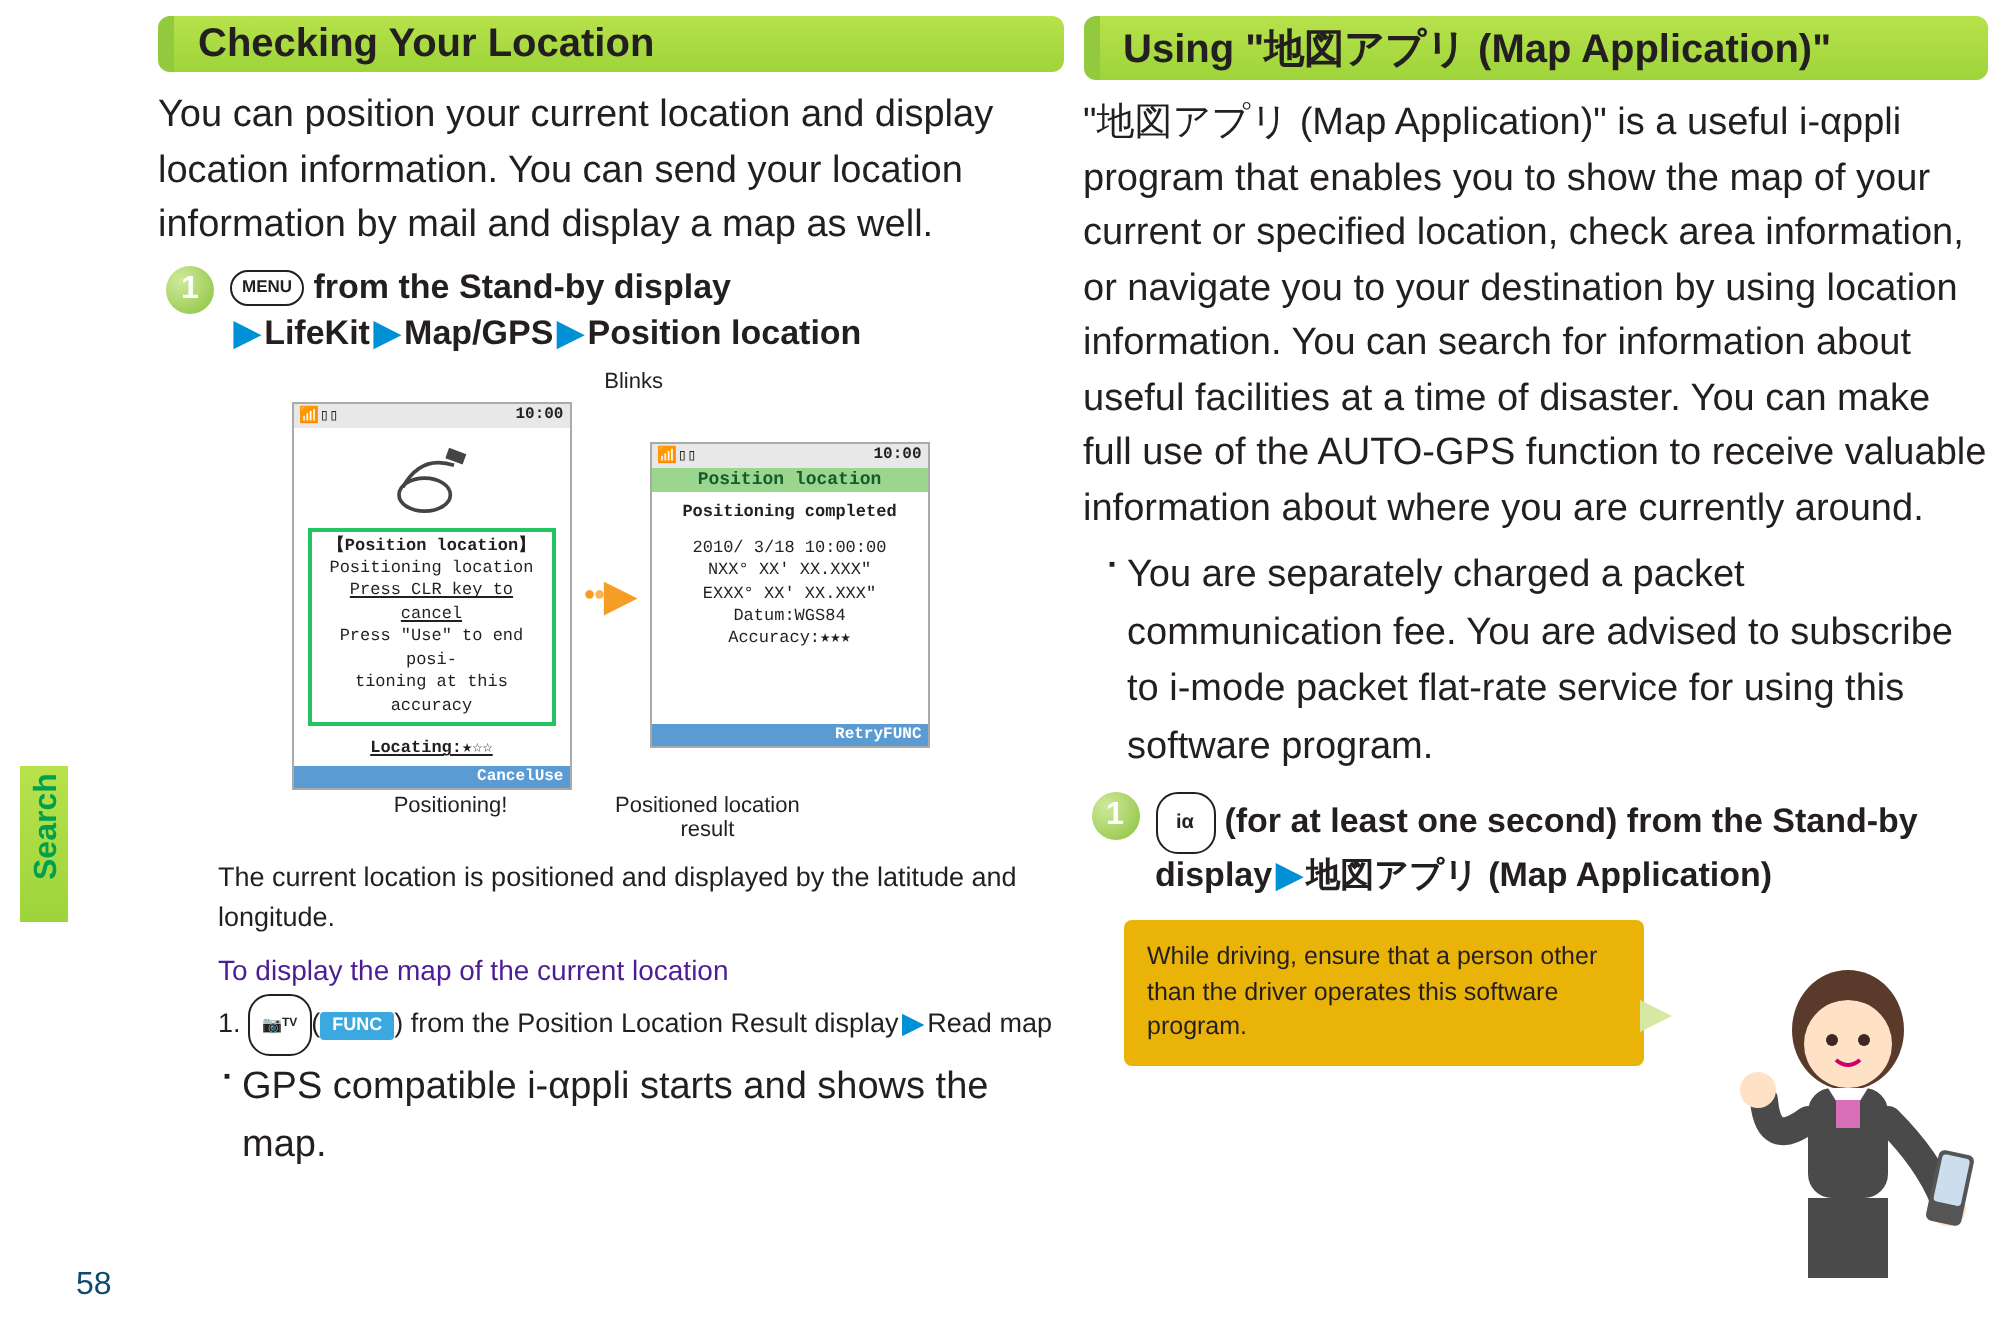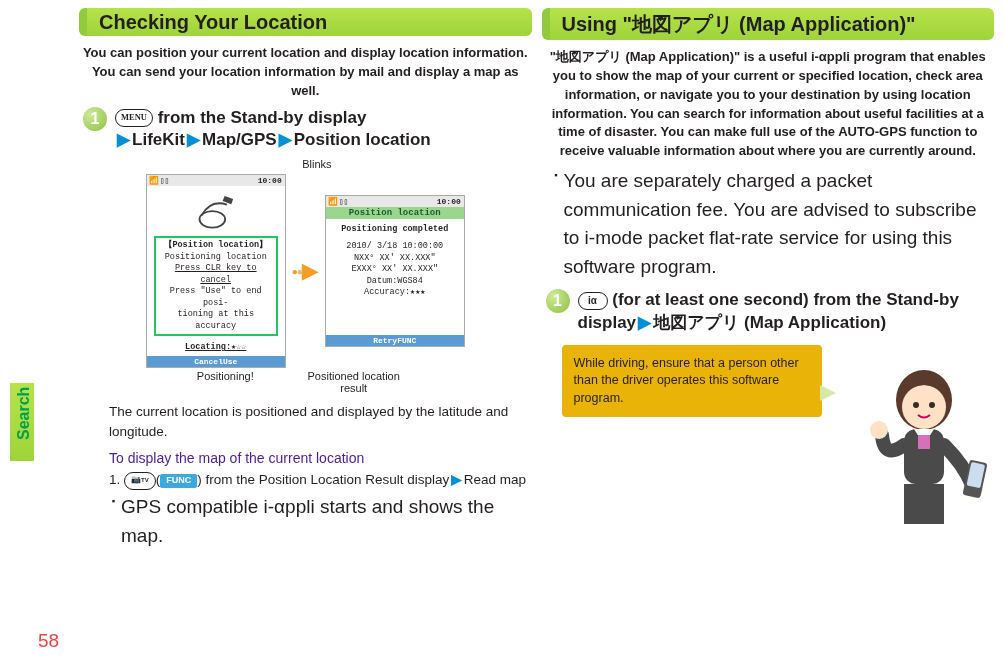--- a/index.html
+++ b/index.html
@@ -48,39 +48,38 @@
     transform: rotate(-90deg);
     transform-origin: left top;
     font-weight: bold;
     color: #00a04e;
     font-size: 16px;
   }
   .pagenum {
     position: absolute;
     left: 38px;
     bottom: 10px;
-    font-size: 19px;
-    color: #ef4444;
+    font-size: 16px;
+    color: #0c4a6e;
   }
   .title-bar {
     background: linear-gradient(#b7e24b,#9ed43a);
     border-radius: 6px;
     padding: 3px 12px 2px 12px;
     margin-bottom: 8px;
     color: #231f20;
     font-weight: bold;
     font-size: 20px;
     border-left: 8px solid #93c93f;
   }
   .intro {
-    font-weight: bold;
-    font-size: 13px;
+    font-weight: normal;
+    font-size: 19px;
     line-height: 1.45;
     margin-bottom: 6px;
-    text-align: center;
   }
   .step {
     display: flex;
     gap: 8px;
     margin: 4px 0 6px 4px;
   }
   .step-num {
     width: 24px;
     height: 24px;
     border-radius: 50%;
@@ -104,32 +103,31 @@
     justify-content: center;
     border: 1.5px solid #231f20;
     border-radius: 11px;
     padding: 0 5px;
     font-size: 8.5px;
     font-weight: bold;
     height: 18px;
     min-width: 32px;
     vertical-align: middle;
     background: #fff;
-    font-family: Liberation Serif, serif;
   }
   .key-oval {
     display: inline-flex;
     align-items: center;
     justify-content: center;
     border: 1.5px solid #231f20;
     border-radius: 11px;
     padding: 0 6px;
     font-size: 10px;
     font-weight: bold;
-    height: 18px;
+    height: 31px;
     min-width: 30px;
     vertical-align: middle;
     background: #fff;
   }
   .tri {
     color: #0090d6;
     font-weight: bold;
     padding: 0 2px;
   }
   .phones {
@@ -167,21 +165,21 @@
     padding: 2px 3px;
     text-align: center;
     line-height: 1.35;
     min-height: 116px;
   }
   .phone-body.left-body {
     text-align: center;
   }
   .phone-bottom {
     display: flex;
-    justify-content: center;
+    justify-content: flex-end;
     background: #5a9bd4;
     color: #fff;
     font-size: 8px;
     padding: 1px 3px;
     font-weight: bold;
   }
   .satellite-row {
     display: flex;
     justify-content: center;
     padding: 4px 0 2px 0;

